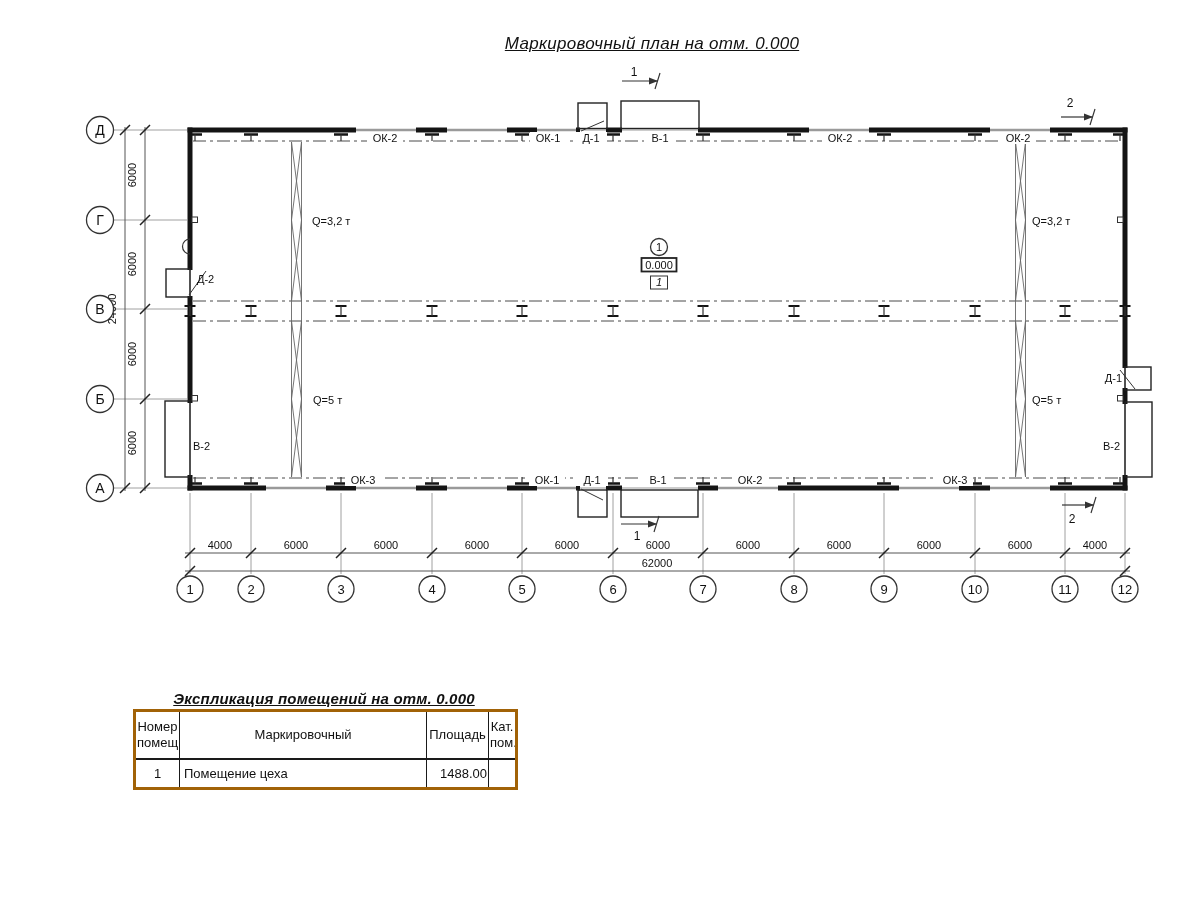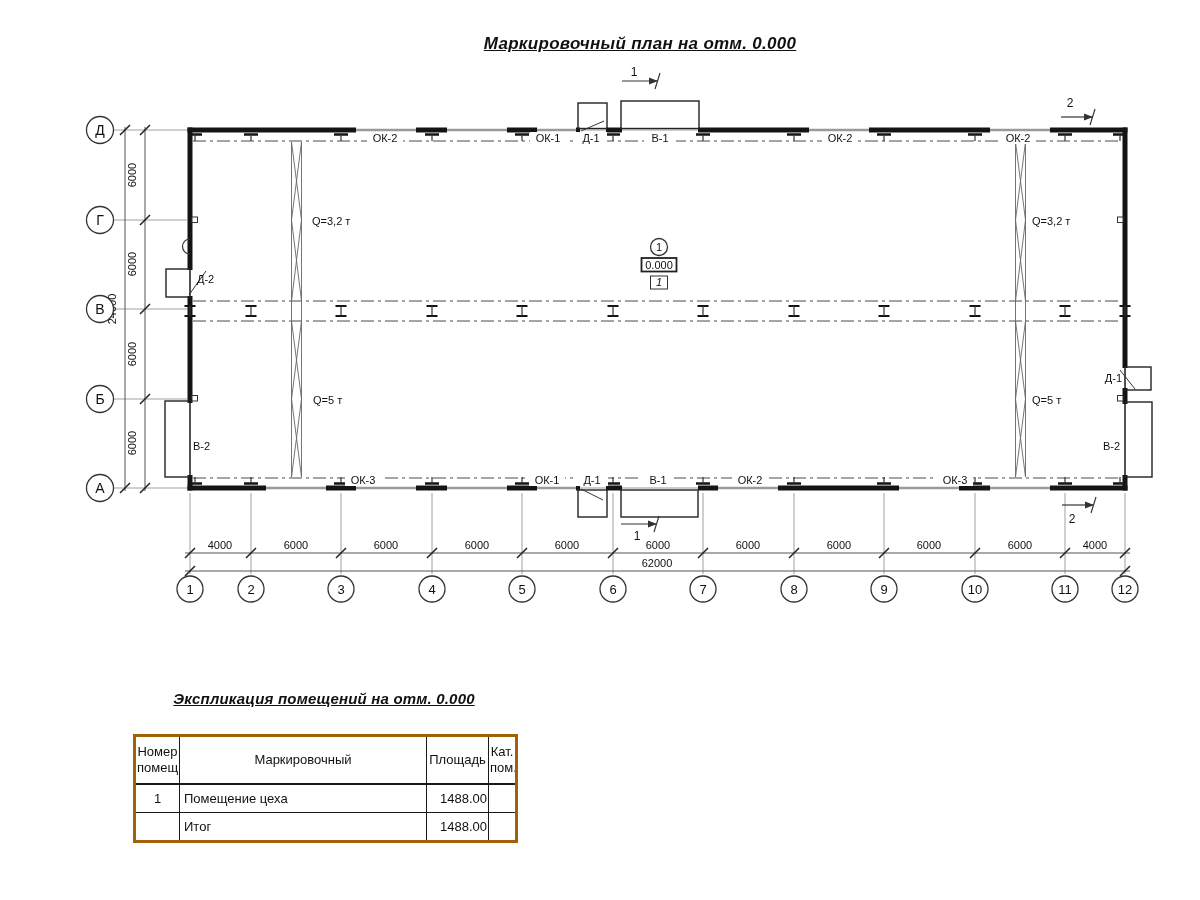--- a/index.html
+++ b/index.html
@@ -1,19 +1,19 @@
 <!DOCTYPE html>
 <html><head>
 <meta charset="utf-8">
 <style>
   html,body{margin:0;padding:0;background:#fff;}
   .page{position:relative;width:1200px;height:900px;background:#fff;overflow:hidden;
         font-family:"Liberation Sans",sans-serif;color:#111;}
-  .drawing-title{position:absolute;top:34px;left:340px;width:600px;text-align:center;
-        font-style:italic;font-weight:bold;font-size:17px;text-decoration:underline;letter-spacing:.3px;}
+  .drawing-title{position:absolute;top:34px;left:352px;width:600px;text-align:center;
+        font-style:italic;font-weight:normal;font-size:17px;text-decoration:underline;letter-spacing:.3px;}
   svg{position:absolute;top:0;left:0;}
   svg text{fill:#111;font-family:"Liberation Sans",sans-serif;}
   .w5{stroke:#141414;stroke-width:5;fill:none}
   .win{stroke:#9a9a9a;stroke-width:2.6;fill:none}
   .sill{stroke:#9a9a9a;stroke-width:1.2;fill:none}
   .dd{stroke:#4a4a4a;stroke-width:1;fill:none;stroke-dasharray:13 4 3 4}
   .thin{stroke:#333;stroke-width:1.2;fill:none}
   .thin2{stroke:#141414;stroke-width:2.4;fill:none}
   .ibeam{stroke:#141414;stroke-width:1.9;fill:none}
   .dim{stroke:#555;stroke-width:1;fill:none}
@@ -29,21 +29,21 @@
   .arrh{fill:#333;stroke:none}
   text.t11{font-size:11px;text-anchor:middle}
   text.t11s{font-size:11px;text-anchor:start}
   text.t11e{font-size:11px;text-anchor:end}
   text.t12{font-size:12px;text-anchor:middle}
   text.t13{font-size:13px;text-anchor:middle}
   text.t14{font-size:14px;text-anchor:middle}
   text.it{font-style:italic}
   .expl{position:absolute;left:133px;top:690px;width:382px;}
   .expl-title{font-style:italic;font-weight:bold;font-size:15px;text-align:center;
-        text-decoration:underline;margin:0 0 27px 0;letter-spacing:.2px;}
+        text-decoration:underline;margin:0 0 2px 0;letter-spacing:.2px;}
   table.expl-table{border-collapse:collapse;width:382px;table-layout:fixed;border:3px solid #a16207;}
   .expl-table th,.expl-table td{border:1px solid #1a1a1a;font-size:13px;overflow:hidden;}
   .expl-table thead th{height:44px;font-weight:normal;text-align:center;vertical-align:middle;
         border-bottom:2px solid #1a1a1a;line-height:1.25;}
   .expl-table tbody td{height:25px;vertical-align:middle;}
   .c-num{text-align:center}
   .c-name{text-align:left;padding-left:4px}
   .c-area{text-align:right}
 </style>
 </head>
@@ -311,23 +311,17 @@
           <th>Кат. пом.</th>
         </tr>
       </thead>
       <tbody>
         <tr>
           <td class="c-num">1</td>
           <td class="c-name">Помещение цеха</td>
           <td class="c-area">1488.00</td>
           <td></td>
         </tr>
-        <tr>
-          <td class="c-num"></td>
-          <td class="c-name">Итог</td>
-          <td class="c-area">1488.00</td>
-          <td></td>
-        </tr>
       </tbody>
     </table>
   </div>
 
 </div>
 
 </body></html>

